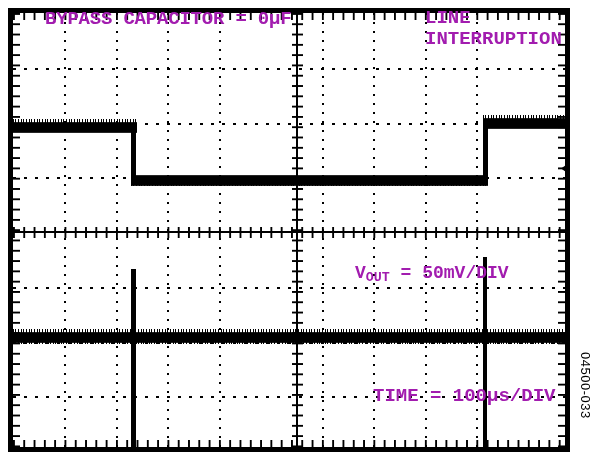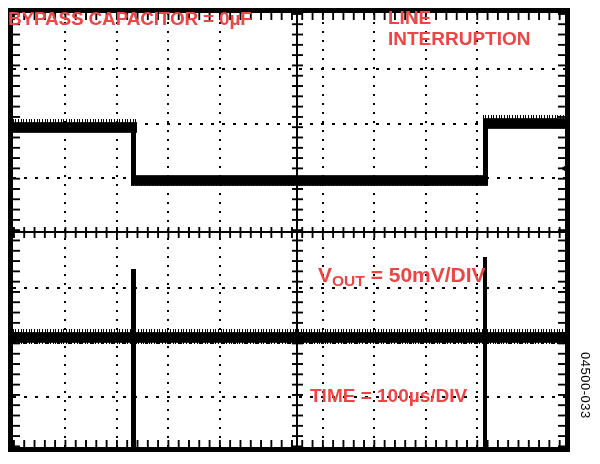--- a/index.html
+++ b/index.html
@@ -127,37 +127,38 @@
     position: absolute;
     height: 4px;
     background-image: repeating-linear-gradient(to right,
       #000 0 1px, rgba(0,0,0,0) 1px 2px, #000 2px 3px, rgba(0,0,0,0) 3px 5px,
       #000 5px 6px, rgba(0,0,0,0) 6px 8px);
   }
 
   
   .label {
     position: absolute;
-    color: #ef4444;
+    color: #a21caf;
     font-weight: bold;
-    font-family: Liberation Sans, sans-serif;
+    font-family: Liberation Mono, monospace;
     white-space: nowrap;
     line-height: 1.08;
+    margin-left: 37px;
   }
   .label .sub {
     font-size: 0.74em;
     vertical-align: -0.26em;
     letter-spacing: 0;
   }
 
   #title-label   { left: 8px;   top: 9px;   font-size: 19px; letter-spacing: -0.2px; }
   #line-int-label{ left: 388px; top: 8px;   font-size: 19px; }
   #vin-label     { left: 318px; top: 111px; font-size: 19px; }
-  #vout-label    { left: 318px; top: 264px; font-size: 21px; }
-  #time-label    { left: 310px; top: 386px; font-size: 19px; }
+  #vout-label    { left: 318px; top: 264px; font-size: 18px; }
+  #time-label    { left: 336px; top: 386px; font-size: 19px; }
 
   
   #trigger-arrow {
     position: absolute;
     left: 546px;
     top: 146px;
     width: 22px;
     height: 19px;
   }
 

